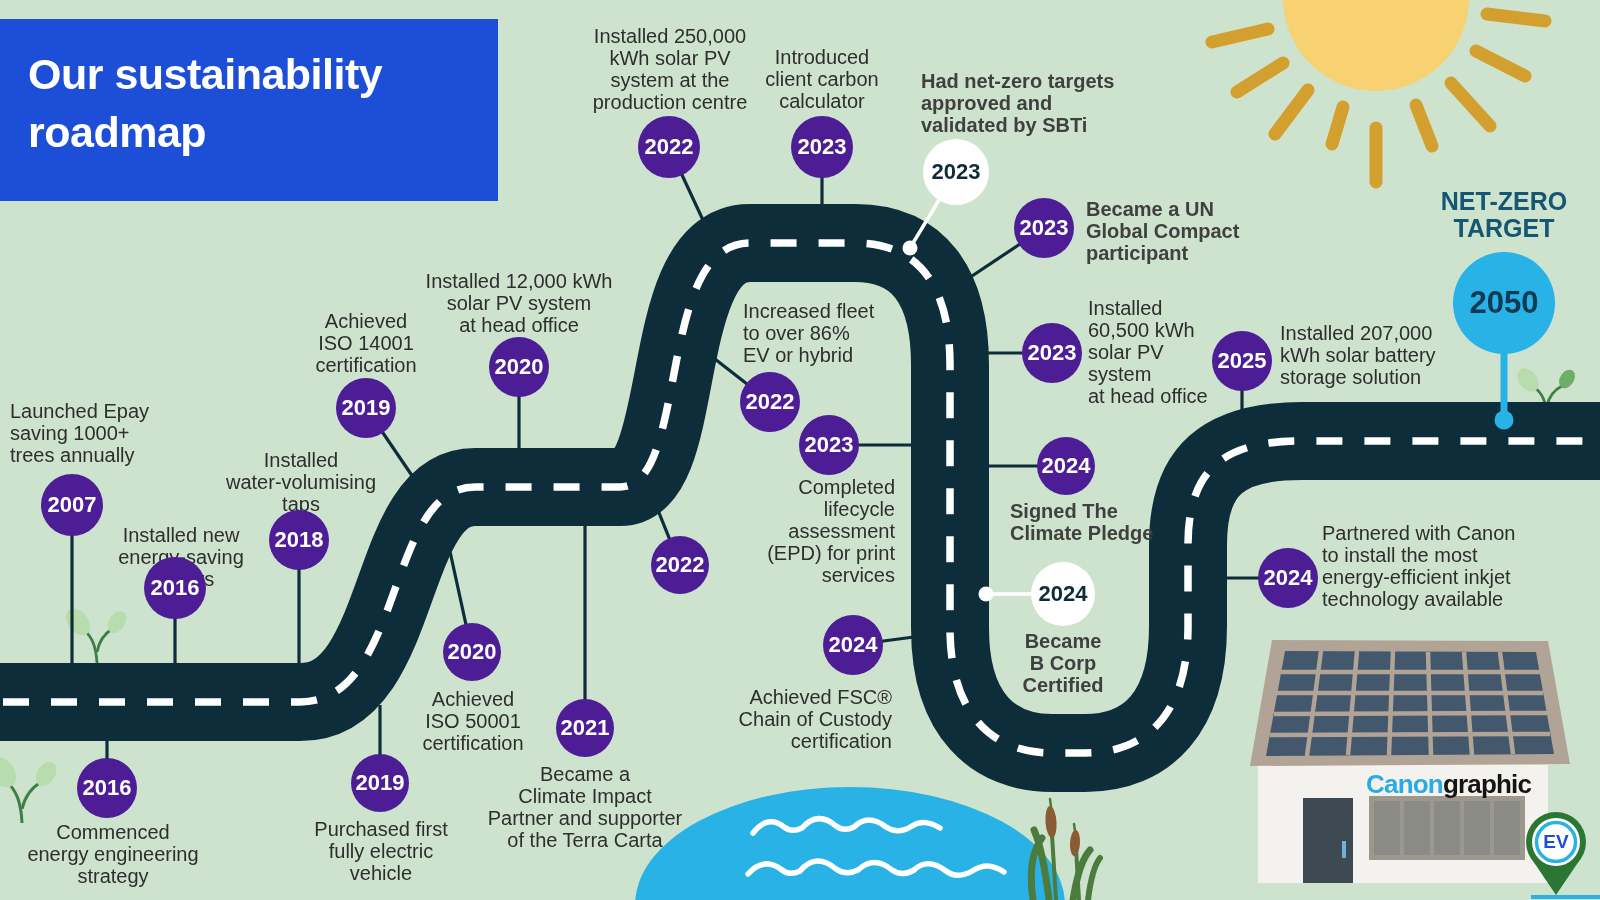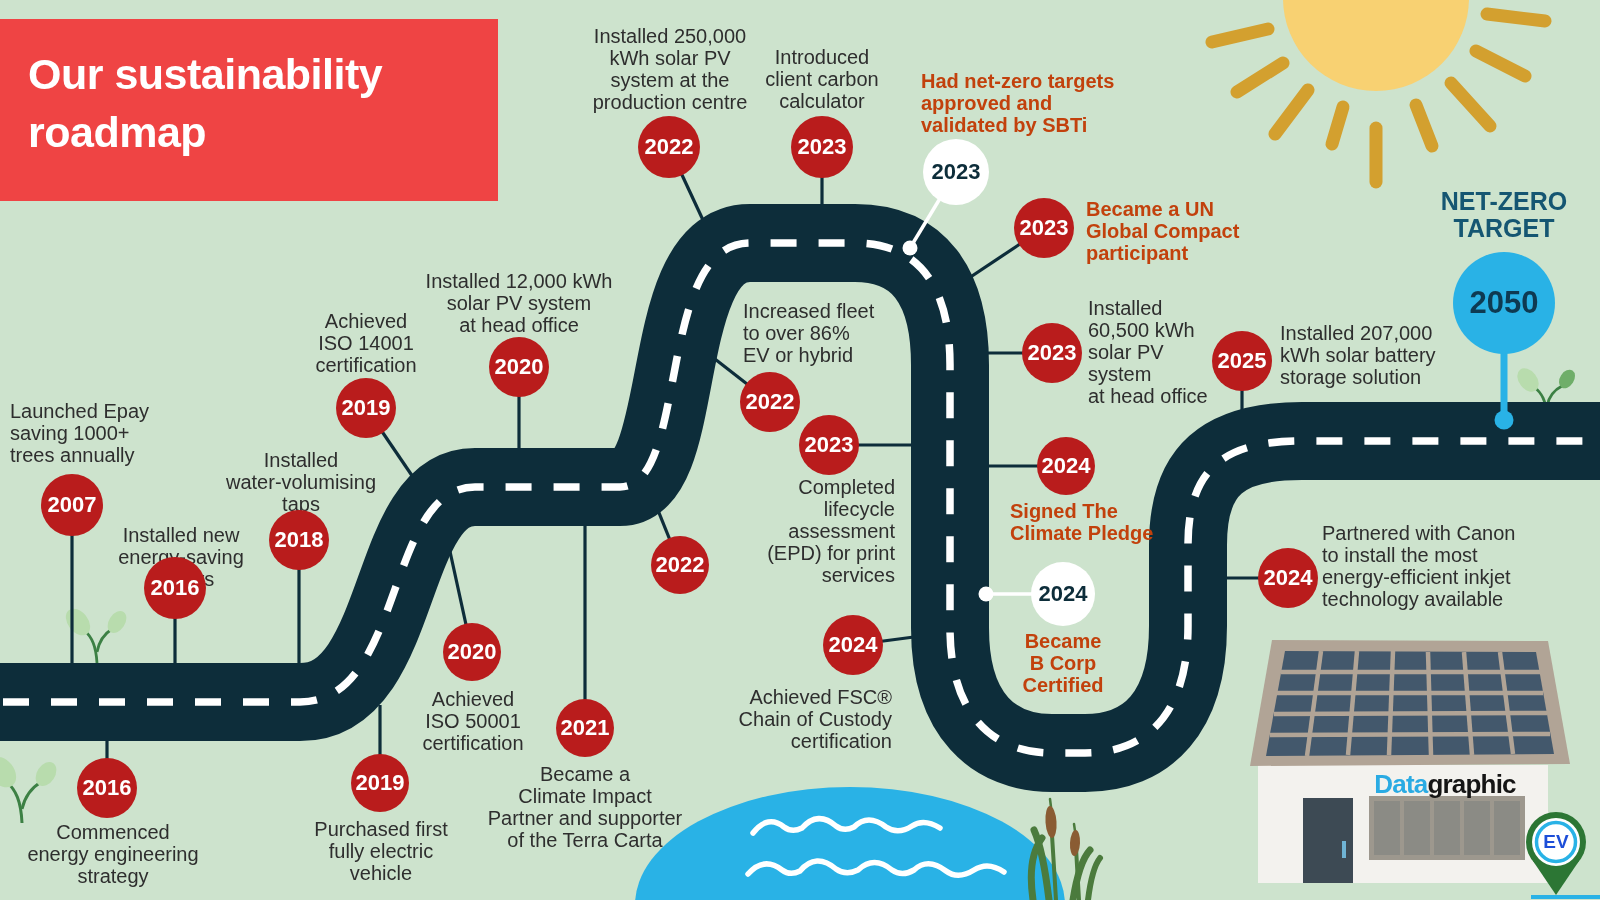--- a/index.html
+++ b/index.html
@@ -1,28 +1,28 @@
 <!DOCTYPE html>
 <html><head>
 <meta charset="utf-8">
 <style>
   html,body{margin:0;padding:0;background:#cde3cd;}
   .stage{position:relative;width:1600px;height:900px;overflow:hidden;
          font-family:"Liberation Sans",sans-serif;background:#cde3cd;}
   .stage svg.scene{position:absolute;left:0;top:0;}
   .title-block{position:absolute;left:0;top:19px;width:498px;height:182px;
-               background:#ef4444;color:#fff;box-sizing:border-box;
+               background:#1d4ed8;color:#fff;box-sizing:border-box;
                padding:26px 20px 0 28px;}
   .title-block .tl{font-size:43px;font-weight:700;line-height:58px;letter-spacing:-.5px;}
   .label{position:absolute;font-size:20px;line-height:22px;color:#2e2e2e;
          white-space:pre-line;}
-  .label.bold{font-weight:700;color:#c2410c;}
+  .label.bold{font-weight:700;color:#404040;}
   .label.center{text-align:center;}
   .label.right{text-align:right;}
-  .ybadge{position:absolute;border-radius:50%;background:#b91c1c;color:#fff;
+  .ybadge{position:absolute;border-radius:50%;background:#4c1d95;color:#fff;
           display:flex;align-items:center;justify-content:center;
           font-weight:700;font-size:22px;}
   .ybadge.white{background:#ffffff;color:#0d2d3a;}
   .ybadge.big{background:#29b2e6;color:#0e3a52;font-size:31px;}
   .netzero{position:absolute;left:1400px;top:188px;width:208px;text-align:center;
            font-weight:700;font-size:25px;line-height:27px;color:#155672;white-space:pre-line;}
   .brandsign{position:absolute;left:1366px;top:769px;width:158px;text-align:center;
              font-size:26px;font-weight:700;letter-spacing:-.8px;}
   .brandsign .b1{color:#2aabe3;} .brandsign .b2{color:#141414;}
   .evtext{position:absolute;left:1536px;top:831px;width:40px;text-align:center;
@@ -260,16 +260,16 @@
 <div class="ybadge" style="left:443px;top:623px;width:58px;height:58px;">2020</div>
 <div class="ybadge" style="left:351px;top:754px;width:58px;height:58px;">2019</div>
 <div class="ybadge" style="left:77px;top:758px;width:60px;height:60px;">2016</div>
 <div class="ybadge" style="left:1212px;top:331px;width:60px;height:60px;">2025</div>
 <div class="ybadge" style="left:1258px;top:548px;width:60px;height:60px;">2024</div>
 
 <div class="netzero">NET-ZERO
 TARGET</div>
 <div class="ybadge big" style="left:1453px;top:252px;width:102px;height:102px;">2050</div>
 
-<div class="brandsign"><span class="b1">Data</span><span class="b2">graphic</span></div>
+<div class="brandsign"><span class="b1">Canon</span><span class="b2">graphic</span></div>
 <div class="evtext">EV</div>
 
 </div>
 
 </body></html>

